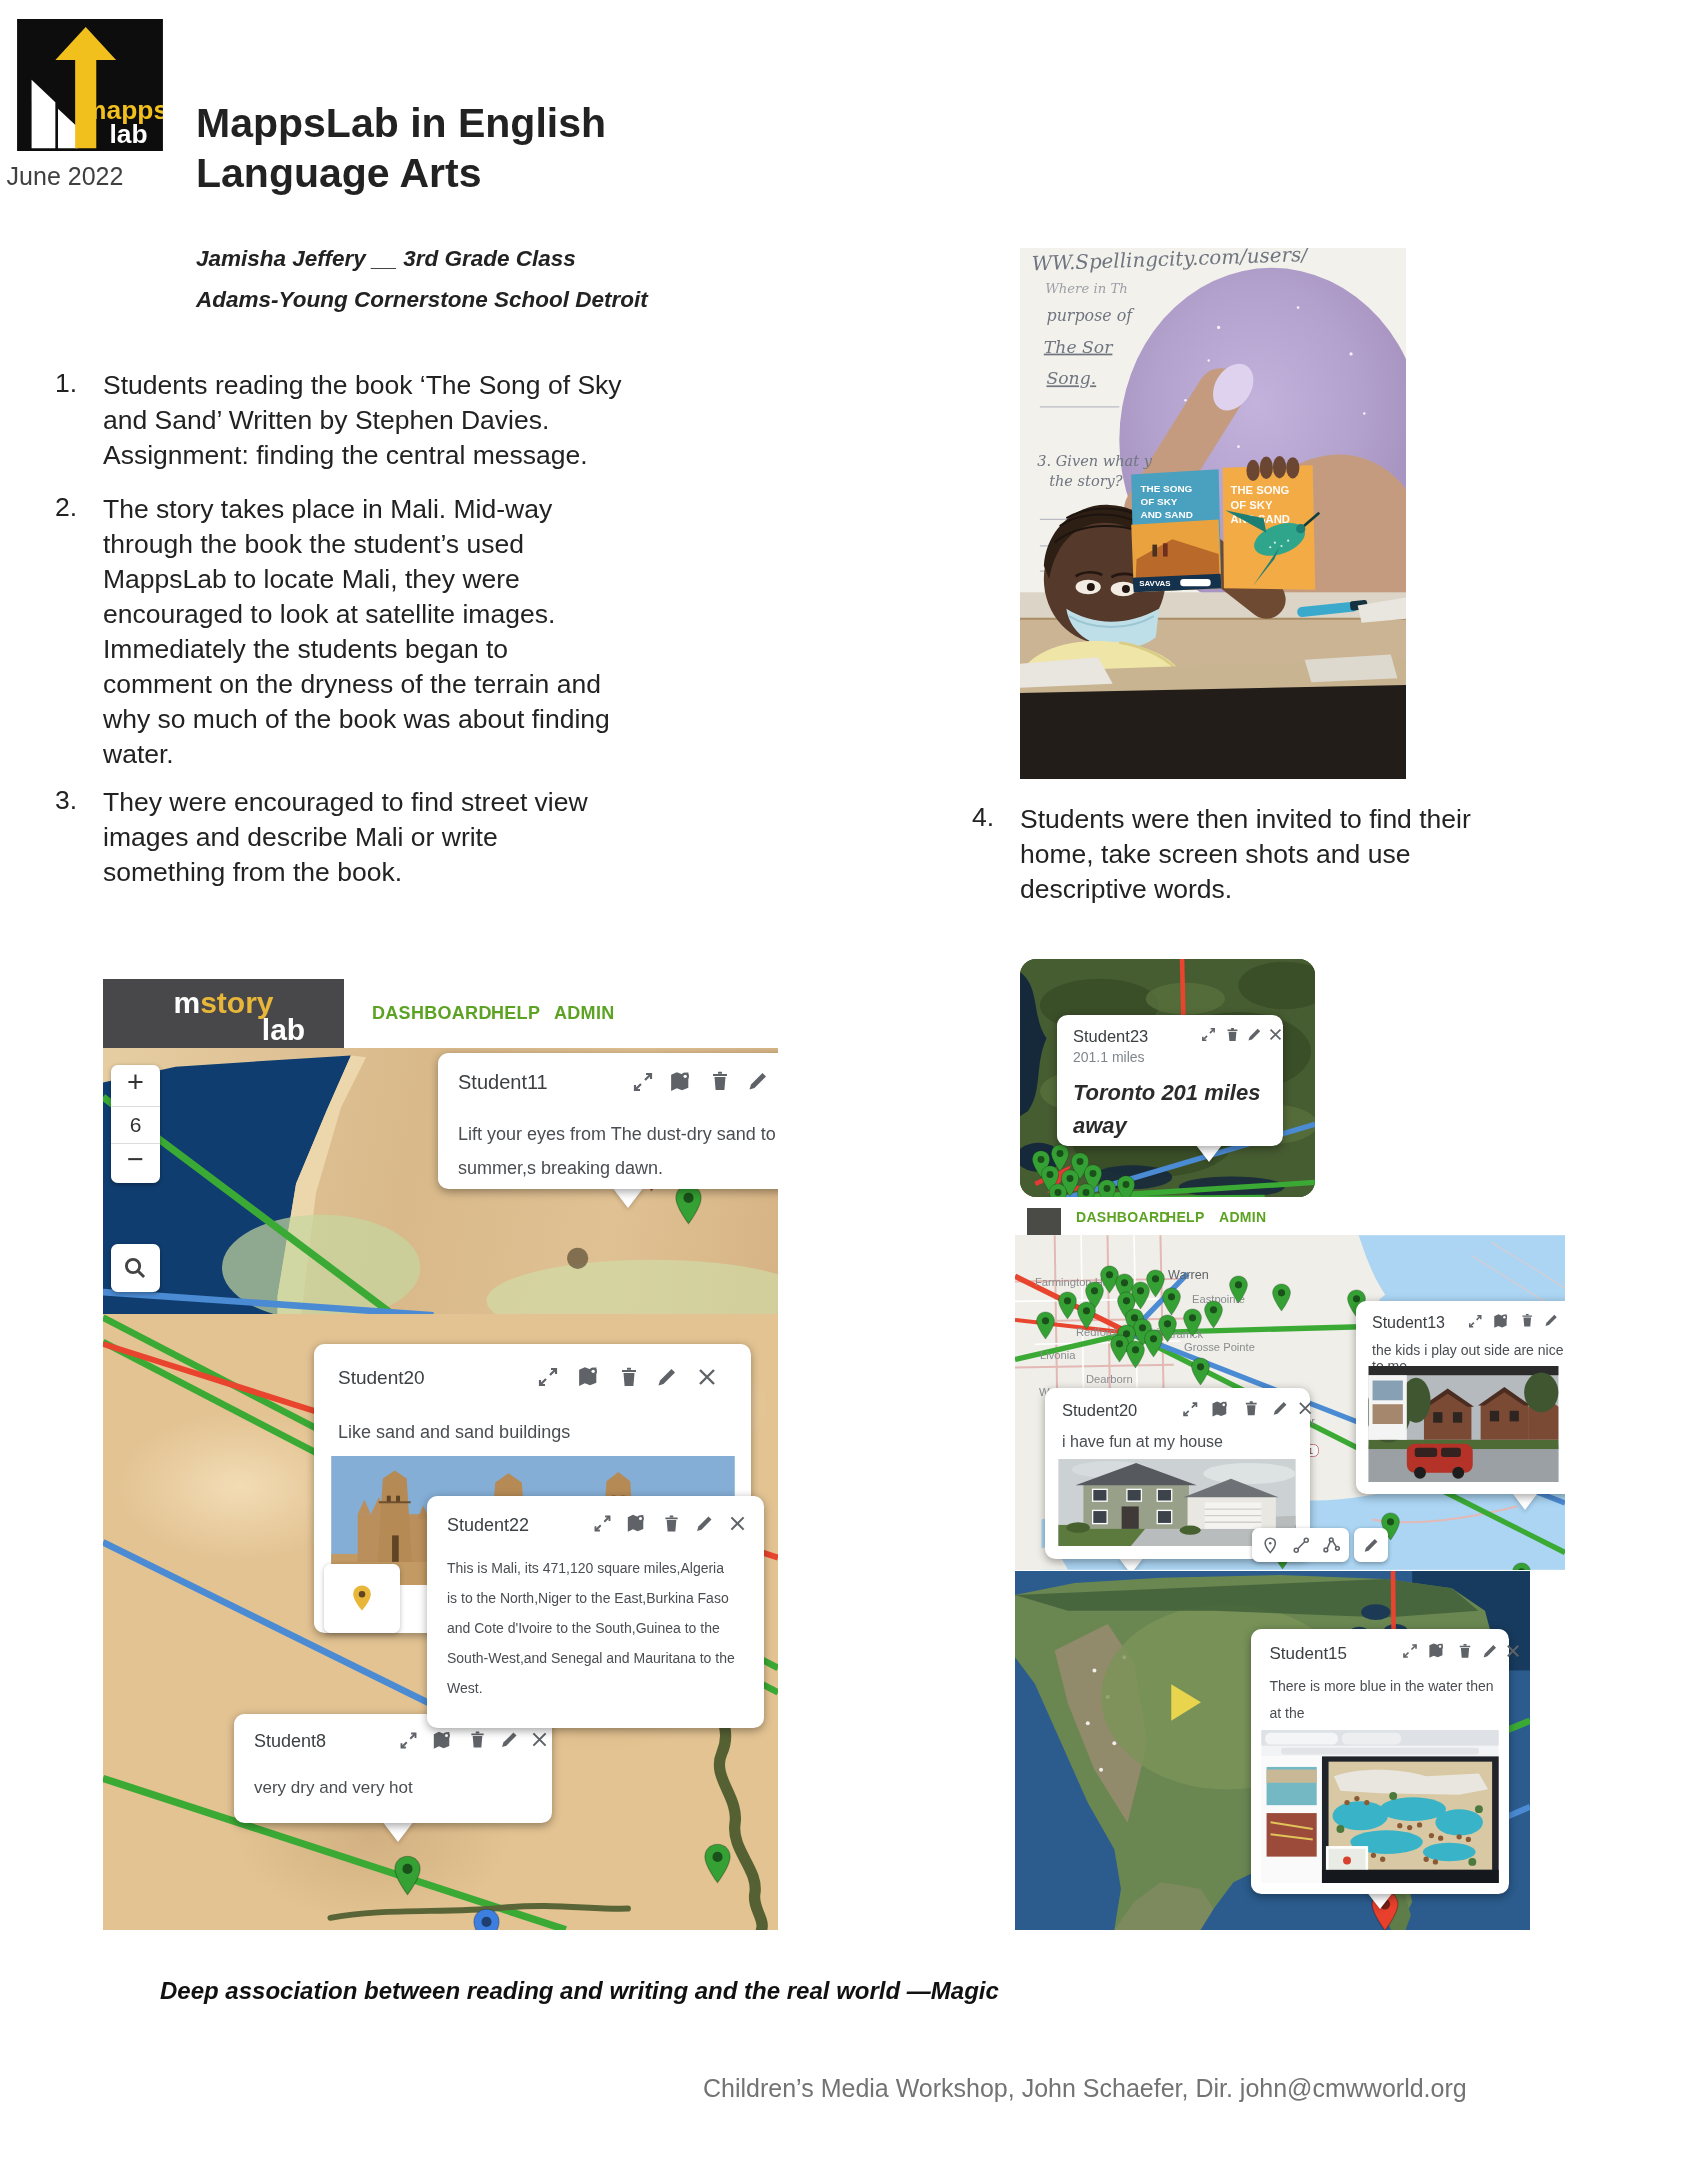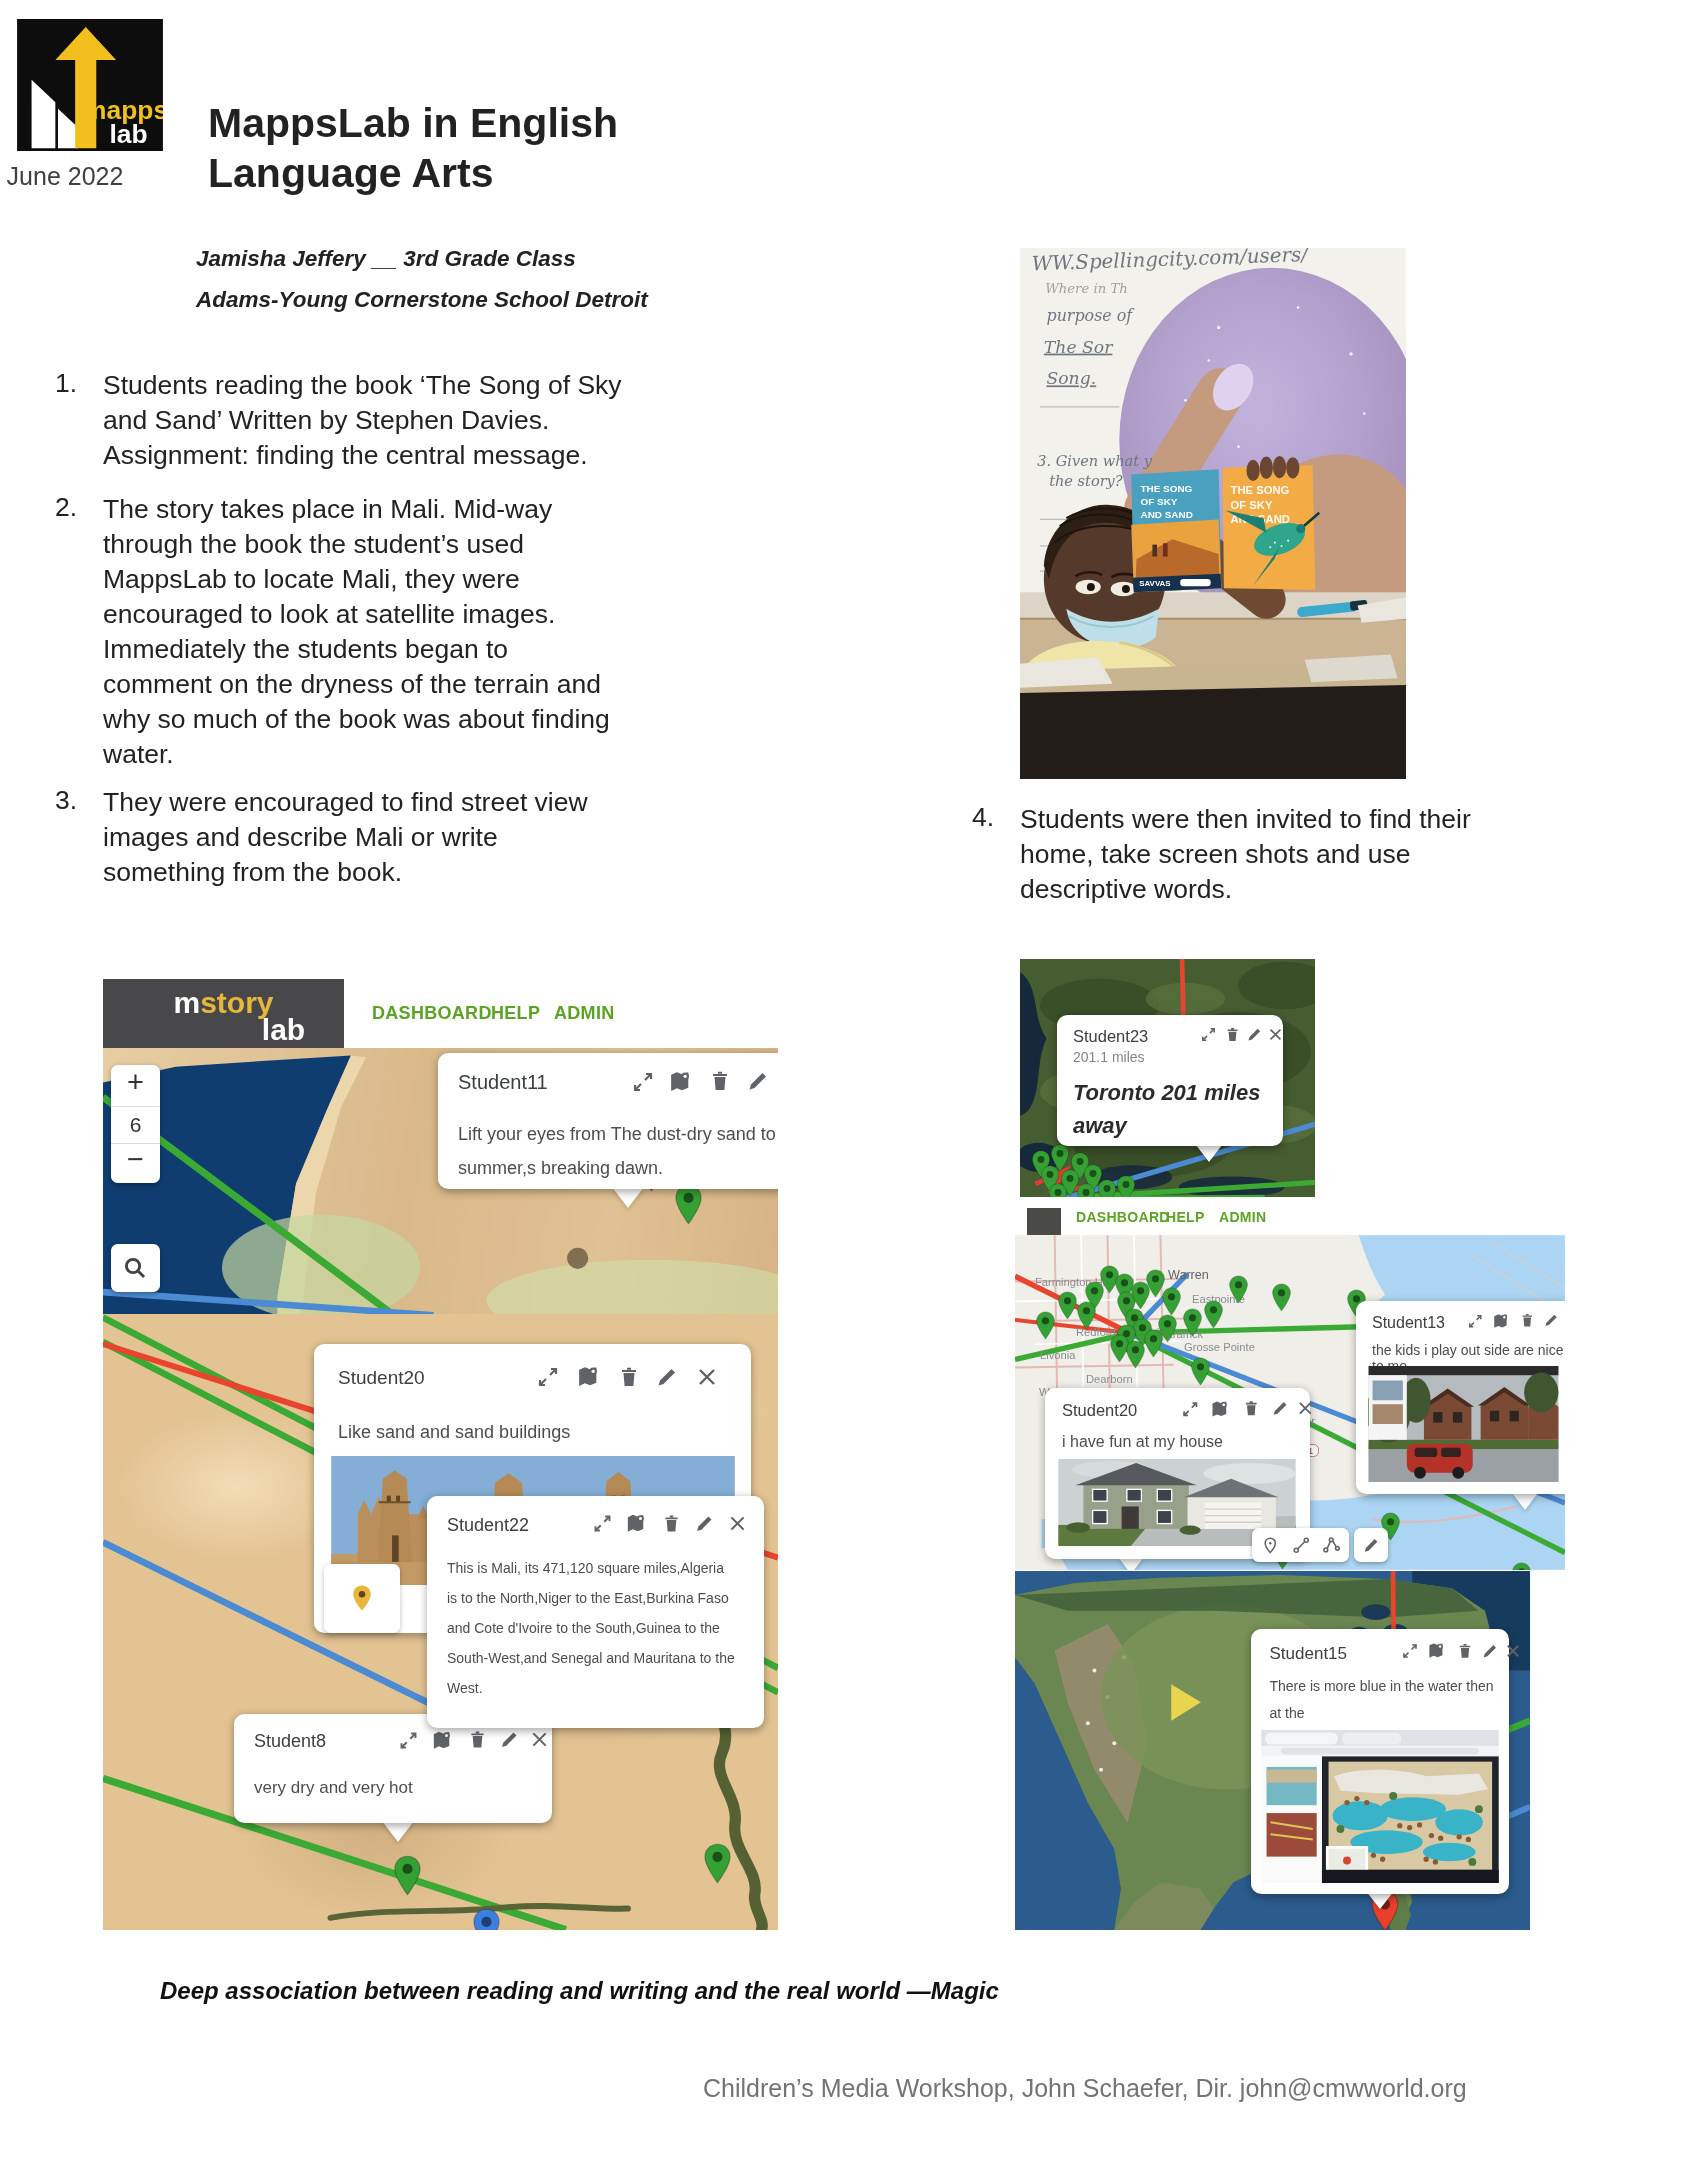--- a/index.html
+++ b/index.html
@@ -3,21 +3,21 @@
 <meta charset="utf-8">
 <style>
   html,body{margin:0;padding:0;background:#888;}
   .page{position:relative;width:1687px;height:2183px;background:#ffffff;font-family:"Liberation Sans",sans-serif;color:#1a1a1a;overflow:hidden;}
   .abs{position:absolute;}
   .pre{white-space:pre-line;}
 
   
   .logo-badge{left:16.5px;top:19px;width:146px;height:132px;}
   .june{left:6.6px;top:162px;width:156px;text-align:left;font-size:25px;color:#404040;}
-  .page-title{left:196px;top:98px;font-size:41px;line-height:50px;font-weight:bold;color:#222;margin-left:12px;}
+  .page-title{left:196px;top:98px;font-size:41px;line-height:50px;font-weight:bold;color:#222;}
   .byline{font-size:22.5px;font-weight:bold;font-style:italic;color:#222;}
   .item-num{font-size:26.5px;color:#222;}
   .item-text{font-size:26.5px;line-height:35px;color:#222;width:615px;}
 
   
   .shot{position:absolute;overflow:hidden;background:#fff;}
   .popup{position:absolute;background:#fff;border-radius:10.6px;box-shadow:0 2.6px 8px rgba(0,0,0,.35);z-index:6;}
   .ptitle{position:absolute;color:#3c4043;}
   .ptext{position:absolute;color:#4a4d51;}
   .pic{position:absolute;color:#5f6368;}
@@ -462,21 +462,21 @@
           </svg>
         <svg class="pic" style="left:295px;top:15px;" width="21" height="21" viewBox="0 0 32 32">
             <use href="#i-x"></use>
           </svg>
         <div class="ptext" style="left:20px;top:64px;font-size:17px;">very dry and very hot</div>
       </div>
       <div class="tail" style="left:279px;top:507px;z-index:5;"></div>
     </div>
   </div>
 
-  <div class="shot" style="left:1020px;top:959px;width:295px;height:238px;background:#465c31;">
+  <div class="shot" style="left:1020px;top:959px;width:295px;height:238px;background:#465c31;border-radius:16px;">
     <svg width="295" height="238" viewBox="0 0 446 360" style="position:absolute;left:0;top:0;">
       <rect width="446" height="360" fill="#465c31"></rect>
       <g fill="#3a4e28">
           <ellipse cx="120" cy="70" rx="90" ry="40"></ellipse>
           <ellipse cx="330" cy="140" rx="110" ry="60"></ellipse>
           <ellipse cx="200" cy="280" rx="120" ry="50"></ellipse>
           <ellipse cx="400" cy="40" rx="70" ry="36"></ellipse>
         </g>
       <g fill="#57713c" opacity=".8">
           <ellipse cx="250" cy="60" rx="60" ry="24"></ellipse>

